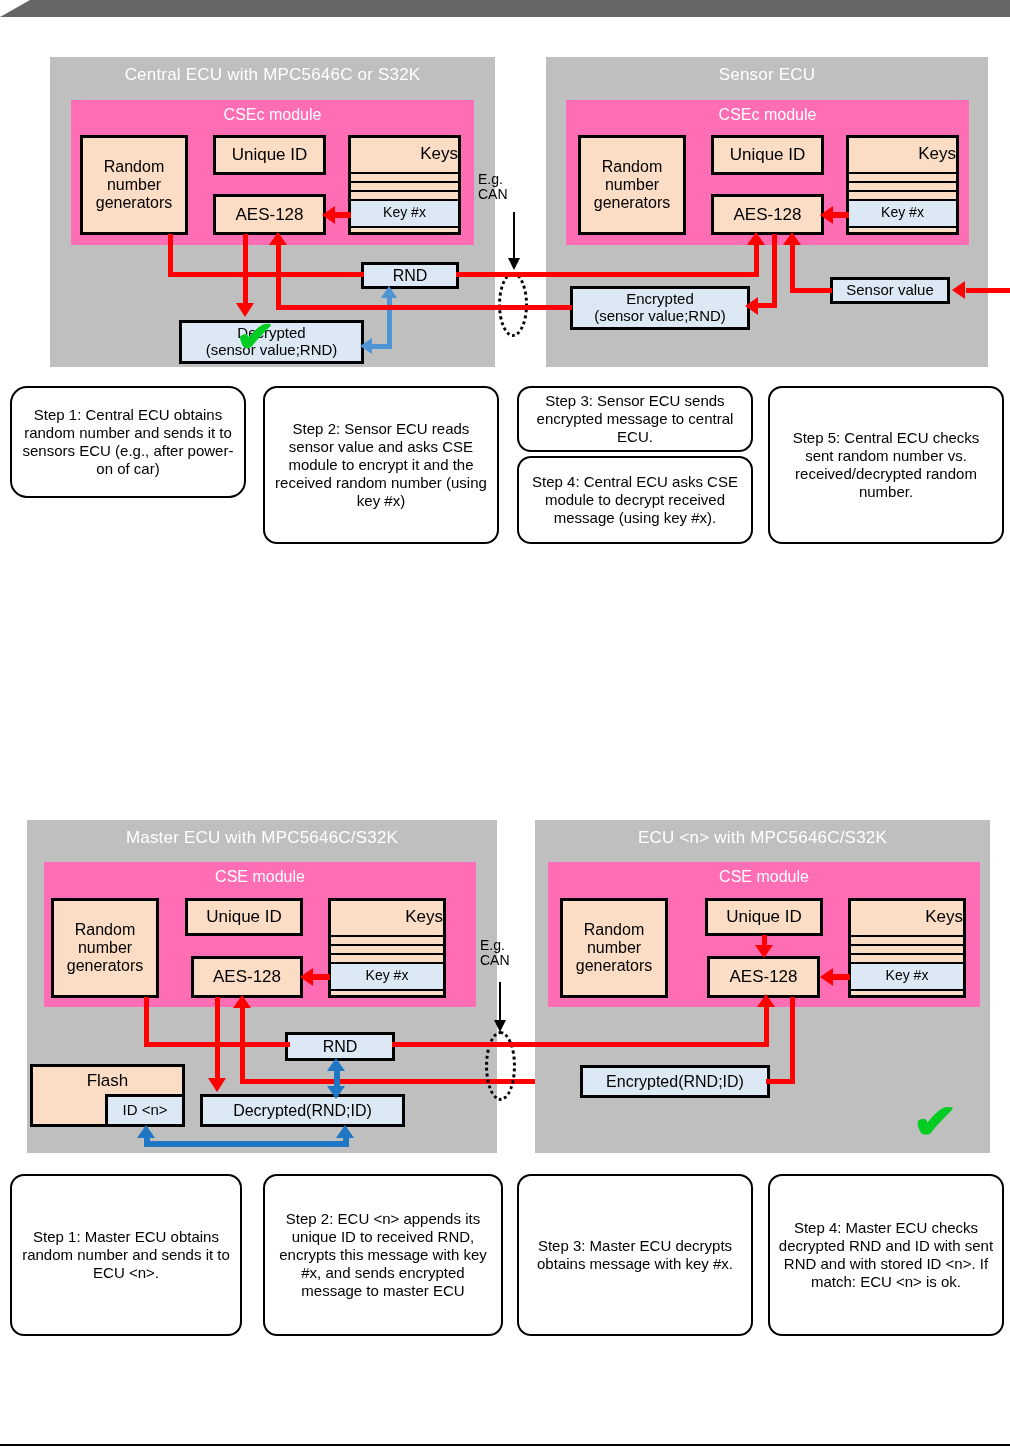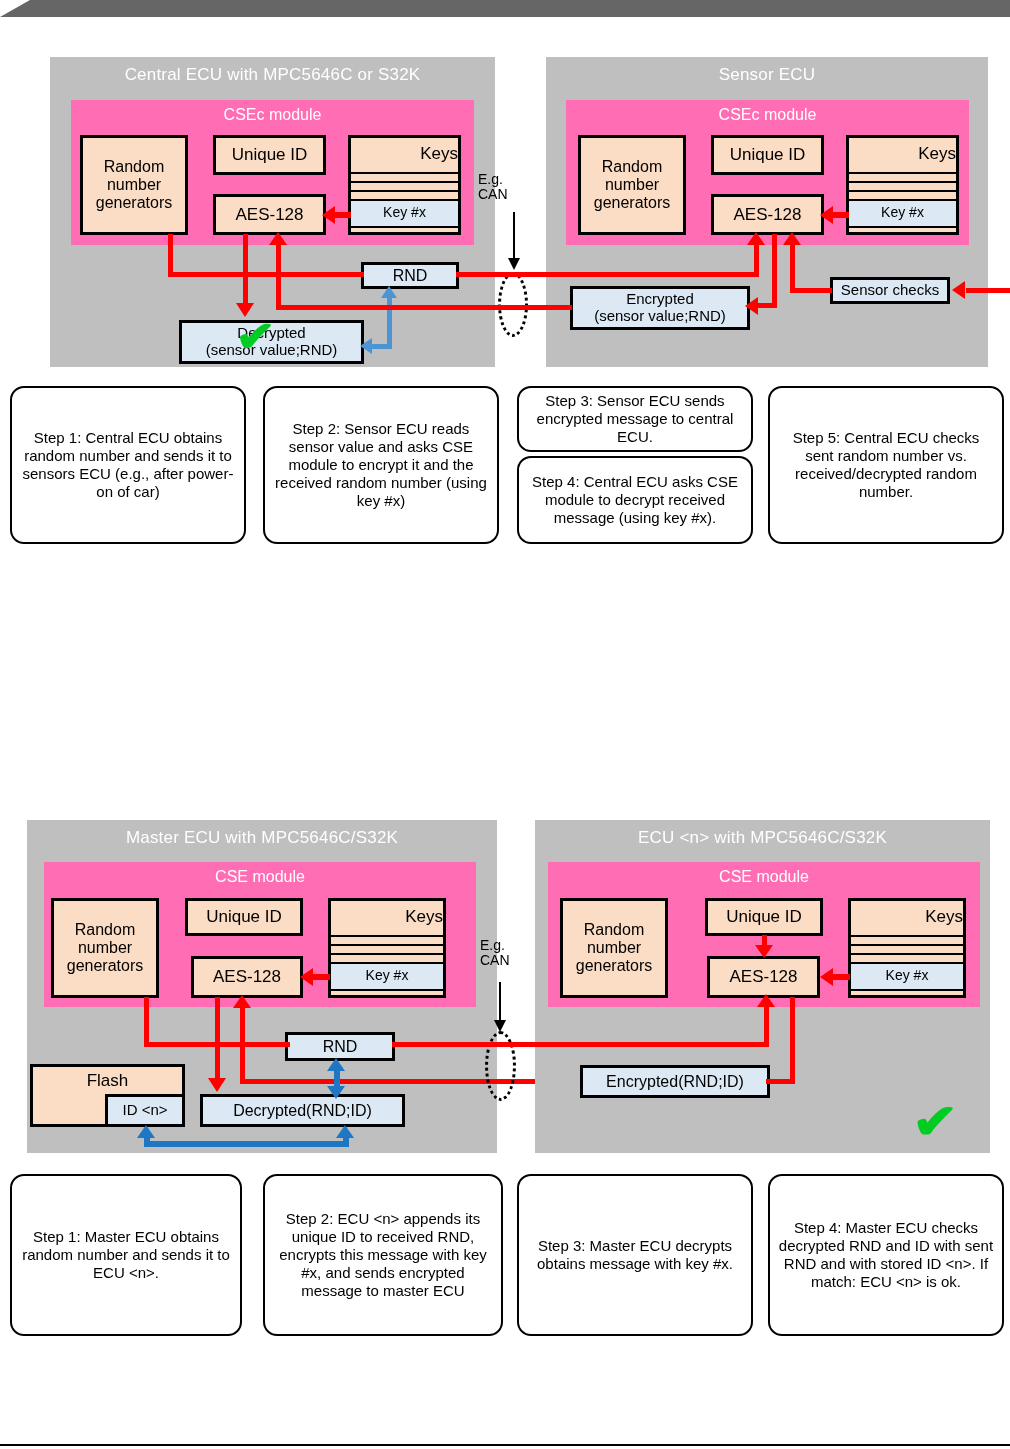--- a/index.html
+++ b/index.html
@@ -244,40 +244,40 @@
       <div class="keys-line" style="height:7px;"></div>
       <div class="keys-keyx" style="height:25px; line-height:23px; font-size:14px;">Key #x</div>
       <div class="keys-tail"></div>
     </div>
     <div class="seg red" style="left:831px; top:212px; width:18px; height:6px;"></div>
     <div class="arrowhead" style="left:820px; top:206px; border-top:9px solid transparent; border-bottom:9px solid transparent; border-right:13px solid #ff0000;"></div>
 
     <div class="box blue" style="left:570px; top:286px; width:180px; height:44px; font-size:15px; white-space:pre-line;">Encrypted
 (sensor value;RND)</div>
 
-    <div class="box blue" style="left:830px; top:277px; width:120px; height:27px; font-size:15px;">Sensor checks</div>
+    <div class="box blue" style="left:830px; top:277px; width:120px; height:27px; font-size:15px;">Sensor value</div>
 
     <div class="seg red" style="left:966px; top:288px; width:44px; height:5px;"></div>
     <div class="arrowhead" style="left:952px; top:281px; border-top:9px solid transparent; border-bottom:9px solid transparent; border-right:13px solid #ff0000;"></div>
 
     <div class="seg red" style="left:456px; top:272px; width:303px; height:5px;"></div>
     <div class="seg red" style="left:754px; top:243px; width:5px; height:32px;"></div>
     <div class="arrowhead" style="left:747px; top:232px; border-left:9px solid transparent; border-right:9px solid transparent; border-bottom:13px solid #ff0000;"></div>
 
     <div class="seg red" style="left:790px; top:288px; width:42px; height:5px;"></div>
     <div class="seg red" style="left:790px; top:243px; width:5px; height:48px;"></div>
     <div class="arrowhead" style="left:783px; top:232px; border-left:9px solid transparent; border-right:9px solid transparent; border-bottom:13px solid #ff0000;"></div>
 
     <div class="seg red" style="left:772px; top:234px; width:5px; height:72px;"></div>
     <div class="seg red" style="left:758px; top:303px; width:19px; height:5px;"></div>
     <div class="arrowhead" style="left:745px; top:297px; border-top:9px solid transparent; border-bottom:9px solid transparent; border-right:13px solid #ff0000;"></div>
 
     <div class="seg red" style="left:276px; top:305px; width:296px; height:5px;"></div>
 
-    <div class="step" style="left:10px; top:386px; width:236px; height:158px;">Step 1: Central ECU obtains random number and sends it to sensors ECU (e.g., after power-on of car)</div>
+    <div class="step" style="left:10px; top:386px; width:236px; height:112px;border-radius:17px;">Step 1: Central ECU obtains random number and sends it to sensors ECU (e.g., after power-on of car)</div>
     <div class="step" style="left:263px; top:386px; width:236px; height:158px;">Step 2: Sensor ECU reads sensor value and asks CSE module to encrypt it and the received random number (using key #x)</div>
     <div class="step" style="left:517px; top:386px; width:236px; height:66px;">Step 3: Sensor ECU sends encrypted message to central ECU.</div>
     <div class="step" style="left:517px; top:456px; width:236px; height:88px;">Step 4: Central ECU asks CSE module to decrypt received message (using key #x).</div>
     <div class="step" style="left:768px; top:386px; width:236px; height:158px;">Step 5: Central ECU checks sent random number vs. received/decrypted random number.</div>
   </div>
 
   <div>
 
     <div class="ecu-panel" style="left:27px; top:820px; width:470px; height:333px;"></div>
     <div class="ecu-title" style="left:27px; top:828px; width:470px;">Master ECU with MPC5646C/S32K</div>

